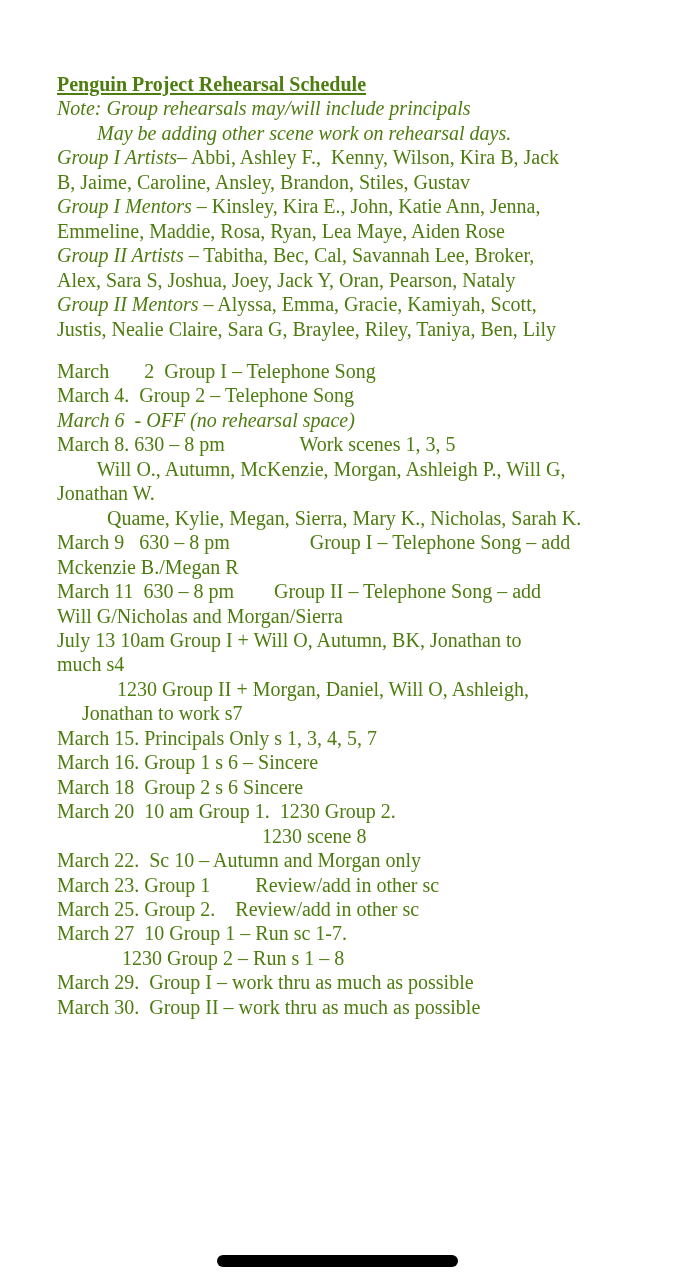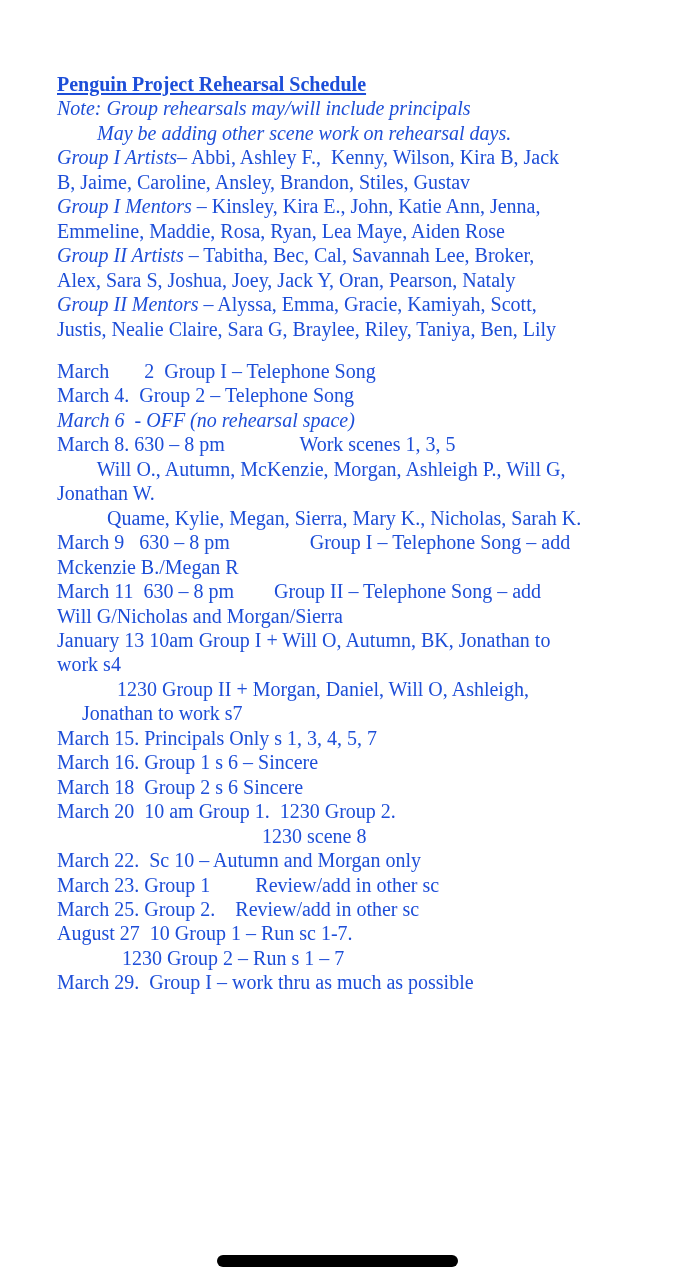--- a/index.html
+++ b/index.html
@@ -37,21 +37,21 @@
     left: 217px;
     top: 1255px;
     width: 241px;
     height: 12px;
     border-radius: 6px;
   }
 </style>
 </head>
 <body style="background: rgb(255, 255, 255);">
 
-<div class="doc" style="color: #1d4ed8;">
+<div class="doc" style="color: #4d7c0f;">
     <div class="line"><span class="seg-bu">Penguin Project Rehearsal Schedule</span></div>
     <div class="line"><span class="seg-i">Note: Group rehearsals may/will include principals</span></div>
     <div class="line"><span class="seg-i">        May be adding other scene work on rehearsal days.</span></div>
     <div class="line"><span class="seg-bi">Group I Artists</span><span class="seg-n">– Abbi, Ashley F.,  Kenny, Wilson, Kira B, Jack</span></div>
     <div class="line"><span class="seg-n">B, Jaime, Caroline, Ansley, Brandon, Stiles, Gustav</span></div>
     <div class="line"><span class="seg-bi">Group I Mentors</span><span class="seg-n"> – Kinsley, Kira E., John, Katie Ann, Jenna,</span></div>
     <div class="line"><span class="seg-n">Emmeline, Maddie, Rosa, Ryan, Lea Maye, Aiden Rose</span></div>
     <div class="line"><span class="seg-bi">Group II Artists</span><span class="seg-n"> – Tabitha, Bec, Cal, Savannah Lee, Broker,</span></div>
     <div class="line"><span class="seg-n">Alex, Sara S, Joshua, Joey, Jack Y, Oran, Pearson, Nataly</span></div>
     <div class="line"><span class="seg-bi">Group II Mentors</span><span class="seg-n"> – Alyssa, Emma, Gracie, Kamiyah, Scott,</span></div>
@@ -61,30 +61,31 @@
     <div class="line"><span class="seg-n">March 4.  Group 2 – Telephone Song</span></div>
     <div class="line"><span class="seg-i">March 6  - OFF (no rehearsal space)</span></div>
     <div class="line"><span class="seg-n">March 8. 630 – 8 pm               Work scenes 1, 3, 5</span></div>
     <div class="line"><span class="seg-n">        Will O., Autumn, McKenzie, Morgan, Ashleigh P., Will G,</span></div>
     <div class="line"><span class="seg-n">Jonathan W.</span></div>
     <div class="line"><span class="seg-n">          Quame, Kylie, Megan, Sierra, Mary K., Nicholas, Sarah K.</span></div>
     <div class="line"><span class="seg-n">March 9   630 – 8 pm                Group I – Telephone Song – add</span></div>
     <div class="line"><span class="seg-n">Mckenzie B./Megan R</span></div>
     <div class="line"><span class="seg-n">March 11  630 – 8 pm        Group II – Telephone Song – add</span></div>
     <div class="line"><span class="seg-n">Will G/Nicholas and Morgan/Sierra</span></div>
-    <div class="line"><span class="seg-n">January 13 10am Group I + Will O, Autumn, BK, Jonathan to</span></div>
-    <div class="line"><span class="seg-n">work s4</span></div>
+    <div class="line"><span class="seg-n">July 13 10am Group I + Will O, Autumn, BK, Jonathan to</span></div>
+    <div class="line"><span class="seg-n">much s4</span></div>
     <div class="line"><span class="seg-n">            1230 Group II + Morgan, Daniel, Will O, Ashleigh,</span></div>
     <div class="line"><span class="seg-n">     Jonathan to work s7</span></div>
     <div class="line"><span class="seg-n">March 15. Principals Only s 1, 3, 4, 5, 7</span></div>
     <div class="line"><span class="seg-n">March 16. Group 1 s 6 – Sincere</span></div>
     <div class="line"><span class="seg-n">March 18  Group 2 s 6 Sincere</span></div>
     <div class="line"><span class="seg-n">March 20  10 am Group 1.  1230 Group 2.</span></div>
     <div class="line"><span class="seg-n">                                         1230 scene 8</span></div>
     <div class="line"><span class="seg-n">March 22.  Sc 10 – Autumn and Morgan only</span></div>
     <div class="line"><span class="seg-n">March 23. Group 1         Review/add in other sc</span></div>
     <div class="line"><span class="seg-n">March 25. Group 2.    Review/add in other sc</span></div>
-    <div class="line"><span class="seg-n">August 27  10 Group 1 – Run sc 1-7.</span></div>
-    <div class="line"><span class="seg-n">             1230 Group 2 – Run s 1 – 7</span></div>
+    <div class="line"><span class="seg-n">March 27  10 Group 1 – Run sc 1-7.</span></div>
+    <div class="line"><span class="seg-n">             1230 Group 2 – Run s 1 – 8</span></div>
     <div class="line"><span class="seg-n">March 29.  Group I – work thru as much as possible</span></div>
+    <div class="line"><span class="seg-n">March 30.  Group II – work thru as much as possible</span></div>
   </div>
 
 <div class="home-indicator" style="background: rgb(0, 0, 0);"></div>
 
 </body></html>

